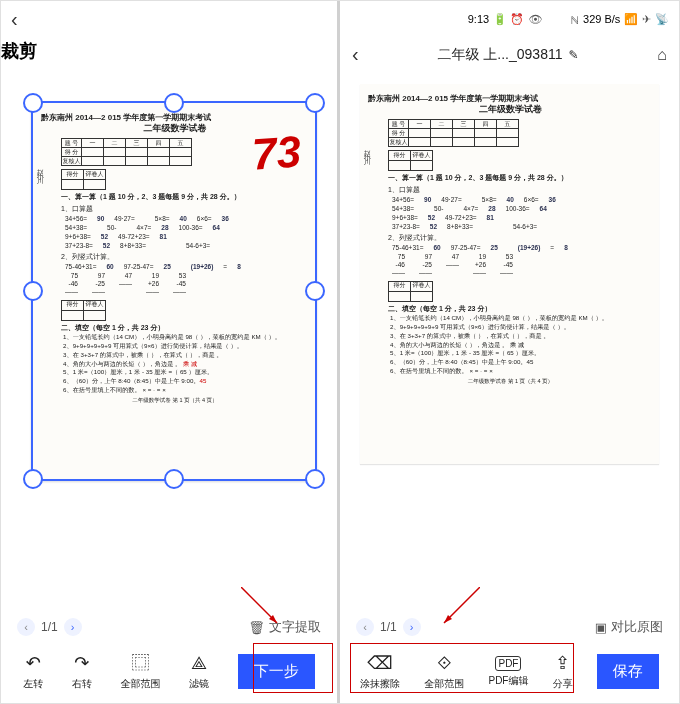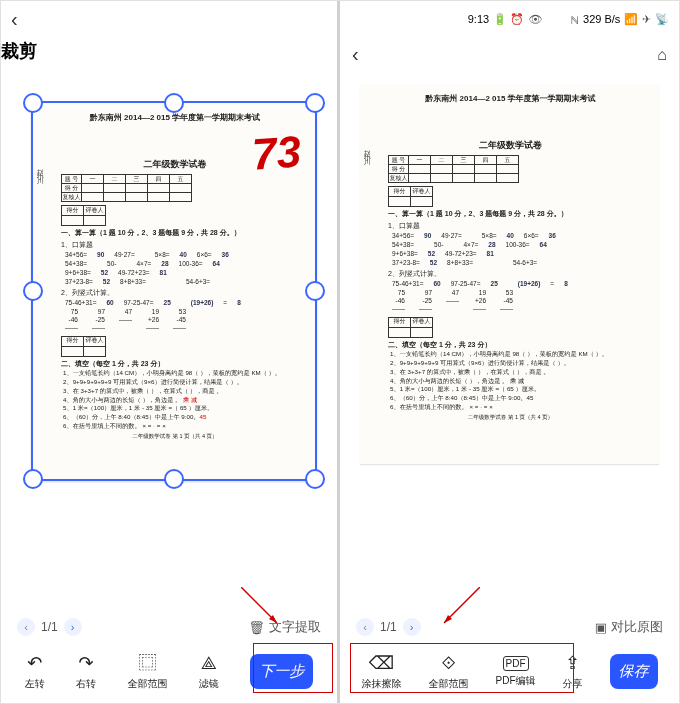--- a/index.html
+++ b/index.html
@@ -26,26 +26,26 @@
     .pager-row { display:flex; align-items:center; justify-content:space-between; padding:6px 16px 10px; font-size:12px; color:#555; }
     .pager-row.left-row { margin-top:20px; }
     .pager-left { display:flex; align-items:center; gap:6px; }
     .chev { display:inline-flex; width:18px; height:18px; border-radius:50%; background:#eef2ff; align-items:center; justify-content:center; color:#888; font-size:11px;}
     .chev.act { color:#3b66ff; }
     .delete-page { display:flex; align-items:center; gap:4px; color:#555; font-size:13px;}
     .compare { display:flex; align-items:center; gap:4px; color:#555; font-size:13px;}
     .toolbar { display:flex; align-items:center; justify-content:space-around; padding:6px 8px 12px; }
     .tool-btn { display:flex; flex-direction:column; align-items:center; gap:3px; font-size:10px; color:#222; }
     .tool-ico { font-size:18px; }
-    .primary-btn { background:#2a56ff; color:#fff; font-size:15px; padding:8px 9px; border-radius:8px; border:none;font-style:italic; }
+    .primary-btn { background:#2a56ff; color:#fff; font-size:15px; padding:8px 16px; border-radius:0; border:none; }
     .red-box { position:absolute; border:1.5px solid #cc0000; pointer-events:none; }
     .arrow { position:absolute; border:none; }
     
-    .exam-header{ text-align:center; font-weight:600; font-size:8px; }
-    .exam-sub{ text-align:center; font-weight:600; font-size:9px; margin-bottom:4px;margin-top:36px;}
+    .exam-header{ text-align:left; font-weight:600; font-size:8px; }
+    .exam-sub{ text-align:center; font-weight:600; font-size:9px; margin-bottom:4px;}
     .vtabs{ border-collapse:collapse; margin:2px 0 2px 20px; }
     .vtabs td{ border:1px solid #333; width:22px; height:9px; font-size:6px; text-align:center; }
     .vtabs td.lbl{ width:20px; }
     .sidelabel{ position:absolute; left:2px; top:60px; writing-mode:vertical-rl; font-size:7px; letter-spacing:4px; color:#444;}
     .section{ margin:3px 0 1px 20px; font-size:7px; font-weight:600;}
     .mathrow{ margin:1px 0 1px 24px; font-size:6.5px; display:flex; gap:10px;}
     .scorebox{ border-collapse:collapse; margin:3px 0 0 20px;}
     .scorebox td{ border:1px solid #333; width:22px; height:10px; font-size:6px; text-align:center;}
     .bigscore{ position:absolute; right:14px; top:22px; color:#cc0000; font-size:44px; font-weight:700; font-style:italic; transform:rotate(-4deg);}
     .redmark{ color:#cc0000; }
@@ -282,20 +282,24 @@
         <span style="width:20px"></span>
         <span class="status-ico">ℕ</span>
         <span>329 B/s</span>
         <span class="status-ico">📶</span>
         <span class="status-ico">✈</span>
         <span class="status-ico">📡</span>
       </div>
     </div>
     <div class="doc-title-row">
       <span class="back-chev">‹</span>
+      <span class="doc-title">
+        <span>二年级 上..._093811</span>
+        <span class="pencil-ico">✎</span>
+      </span>
       <span class="home-ico">⌂</span>
     </div>
 
     <div class="canvas-area right">
       <div class="page-img right">
         <div class="sidelabel">赵小川</div>
         <div class="exam-header">黔东南州 2014—2 015 学年度第一学期期末考试</div>
         <div class="exam-sub">二年级数学试卷</div>
         <table class="vtabs">
           <tbody>

